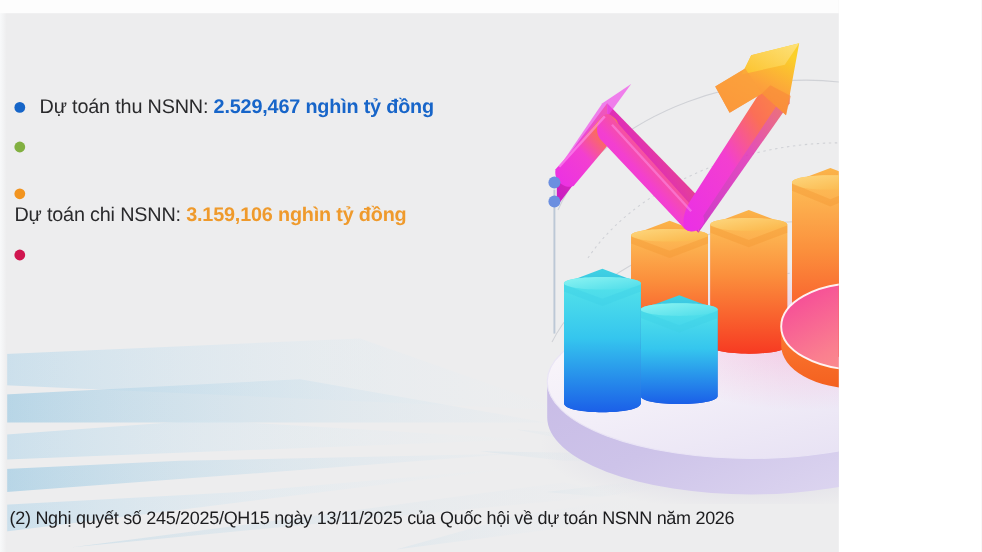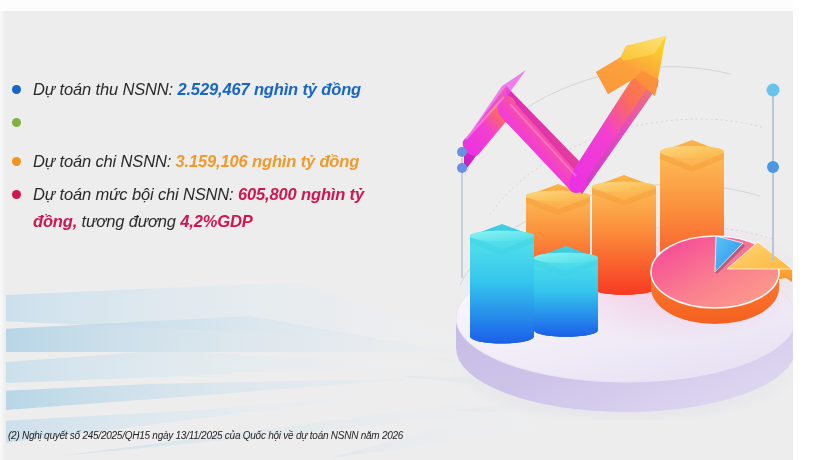--- a/index.html
+++ b/index.html
@@ -5,24 +5,23 @@
   * { margin:0; padding:0; box-sizing:border-box; }
   html, body { width:818px; height:460px; }
   body {
     font-family: "Liberation Sans", sans-serif;
     background:#ffffff;
     overflow:hidden;
   }
 
   .slide {
     position:relative;
-    width:793px; height:460px;
+    width:699px; height:460px;
     background:#ededee;
     overflow:hidden;
-    font-style:italic;
   }
 
   
   .top-strip {
     position:absolute; left:0; top:0; width:818px; height:11px;
     background:#fdfdfd;
     z-index:40;
   }
   .left-edge {
     position:absolute; left:0; top:10px; width:6px; height:450px;
@@ -56,21 +55,21 @@
     white-space:normal;
   }
   .v-blue   { color:#1765c9; font-weight:bold; }
   .v-green  { color:#82b041; font-weight:bold; }
   .v-orange { color:#ef9a2c; font-weight:bold; }
   .v-red    { color:#d0154f; font-weight:bold; }
 
   
   .footnote {
     position:absolute; left:8px; bottom:19px;
-    font-size:10px; color:#1d1d1f;
+    font-size:15px; color:#1d1d1f;
     letter-spacing:-0.25px;
     z-index:25;
   }
 
   
   .art {
     position:absolute; left:430px; top:0px;
     width:388px; height:420px;
     z-index:10;
   }
@@ -323,32 +322,28 @@
       </div>
     </div>
 
     <div class="row">
       <div class="bullet b-green"></div>
       <div class="txt">
         <br>
       </div>
     </div>
 
-    <div class="row" style="margin-top:12px;">
+    <div class="row" style="margin-top:12px;flex-direction:column;">
       <div class="bullet b-orange"></div>
       <div class="txt">
         <span>Dự toán chi NSNN: </span><span class="v-orange">3.159,106 nghìn tỷ đồng</span>
       </div>
     </div>
 
     <div class="row">
       <div class="bullet b-red"></div>
-      <div class="txt">
-        <span>Dự toán mức bội chi NSNN: </span><span class="v-red">605,800 nghìn tỷ</span><br>
-        <span class="v-red">đồng,</span><span> tương đương </span><span class="v-red">4,2%GDP</span>
-      </div>
     </div>
 
   </div>
 
   <div class="footnote">(2) Nghị quyết số 245/2025/QH15 ngày 13/11/2025 của Quốc hội về dự toán NSNN năm 2026</div>
 
 </div>
 
 </body></html>

